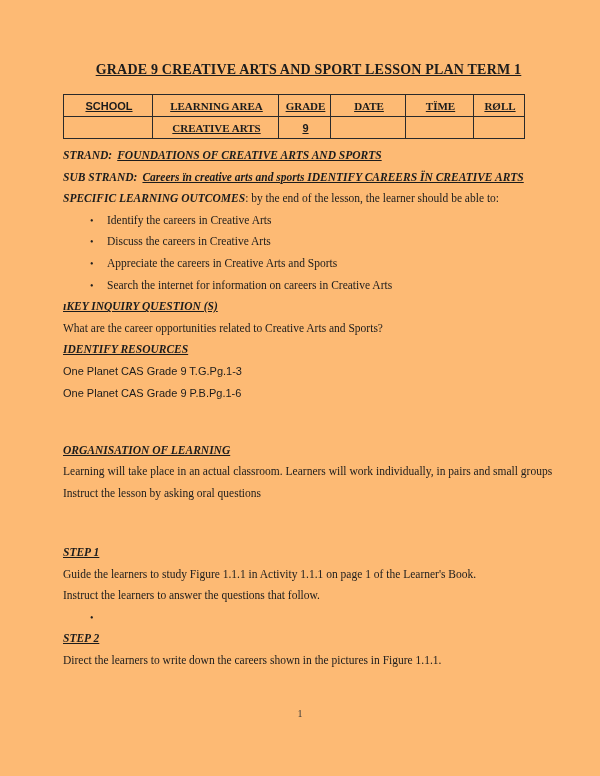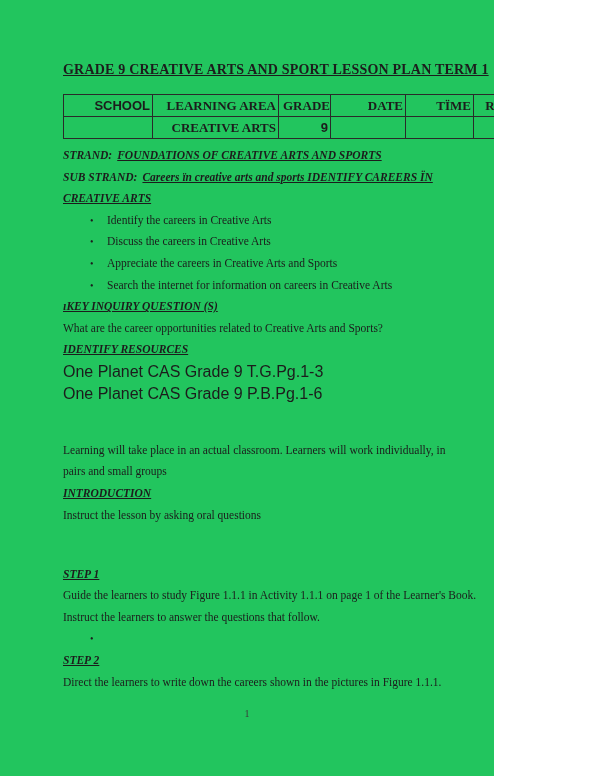--- a/index.html
+++ b/index.html
@@ -1,19 +1,19 @@
 <!DOCTYPE html>
 <html><head>
 <meta charset="utf-8">
 <style>
   html,body { margin:0; padding:0; background:#ffffff; }
   .page {
     position:relative;
-    width:494px; height:776px;
-    background:#22c55e;
+    width:600px; height:776px;
+    background:#fdba74;
     box-sizing:border-box;
     padding:62px 46px 0 63px;
     overflow:hidden;
     font-family:"Liberation Serif","DejaVu Serif",serif;
     color:#1c1c1c;
   }
   .title {
     font-size:14px; font-weight:bold;
     text-decoration:underline;
     text-align:center;
@@ -24,31 +24,32 @@
   table.info {
     border-collapse:collapse;
     width:461px;
     margin:0 0 6px 0;
     table-layout:fixed;
   }
   table.info th, table.info td {
     border:1.2px solid #2a2a2a;
     height:21px;
     padding:0 2px 0 4px;
-    font-size:13px;
-    text-align:right;
+    font-size:11px;
+    text-align:center;
     vertical-align:middle;
     font-weight:bold;
     overflow:hidden;
+    text-decoration:underline;
   }
   .sans { font-family:"Liberation Sans","DejaVu Sans",sans-serif; }
   th.sans { font-size:10.5px; }
   td.val-sans { font-family:"Liberation Sans","DejaVu Sans",sans-serif; font-weight:normal; font-size:10.5px; }
   .ln { font-size:11.5px; line-height:21.6px; margin:0; }
-  .sans-ln { font-family:"Liberation Sans","DejaVu Sans",sans-serif; font-size:16px; line-height:21.6px; margin:0; }
+  .sans-ln { font-family:"Liberation Sans","DejaVu Sans",sans-serif; font-size:11px; line-height:21.6px; margin:0; }
   .b { font-weight:bold;font-style:italic; }
   .u { text-decoration:underline; }
   .nowrap { white-space:nowrap; }
   .gap { margin-left:5px;margin-top:40px; }
   .bullet-line { }
   .bullet {
     display:inline-block;
     width:17px;
     margin-left:27px;
     font-size:10px;
@@ -100,20 +101,23 @@
     </table>
 
   <div class="ln nowrap">
     <span class="b">STRAND:</span><span class="b u gap">FOUNDATIONS OF CREATIVE ARTS AND SPORTS</span>
   </div>
 
   <div class="ln">
     <span class="b">SUB STRAND:</span><span class="b u gap">Careers ïn creative arts and sports IDENTIFY CAREERS ΪN CREATIVE ARTS</span>
   </div>
 
+  <div class="ln">
+    <span class="b">SPECIFIC LEARNING OUTCOMES</span><span>: by the end of the lesson, the learner should be able to:</span>
+  </div>
 
   <div>
     <div class="ln bullet-line nowrap">
       <span class="bullet">•</span><span>Identify the careers in Creative Arts</span>
     </div>
     <div class="ln bullet-line nowrap">
       <span class="bullet">•</span><span>Discuss the careers in Creative Arts</span>
     </div>
     <div class="ln bullet-line nowrap">
       <span class="bullet">•</span><span>Appreciate the careers in Creative Arts and Sports</span>
@@ -126,23 +130,23 @@
   <div class="ln b u nowrap">ɪKEY INQUIRY QUESTION (S)</div>
   <div class="ln nowrap">What are the career opportunities related to Creative Arts and Sports?</div>
 
   <div class="ln b u nowrap">IDENTIFY RESOURCES</div>
   <div class="sans-ln nowrap">One Planet CAS Grade 9 T.G.Pg.1-3</div>
   <div class="sans-ln nowrap">One Planet CAS Grade 9 P.B.Pg.1-6</div>
 
   <div class="spacer-sm"></div>
   <div class="ln">&nbsp;</div>
 
+  <div class="ln b u nowrap" style="display:table;">ORGANISATION OF LEARNING</div>
   <div class="ln">Learning will take place in an actual classroom. Learners will work individually, in pairs and small groups</div>
 
-  <div class="ln b u nowrap" style="display:table;">INTRODUCTION</div>
   <div class="ln nowrap">Instruct the lesson by asking oral questions</div>
 
   <div class="ln">&nbsp;</div>
   <div class="spacer-md"></div>
 
 
   <div class="ln b u nowrap" style="display:table;">STEP 1</div>
   <div class="ln nowrap">Guide the learners to study Figure 1.1.1 in Activity 1.1.1 on page 1 of the Learner's Book.</div>
   <div class="ln nowrap">Instruct the learners to answer the questions that follow.</div>
 

